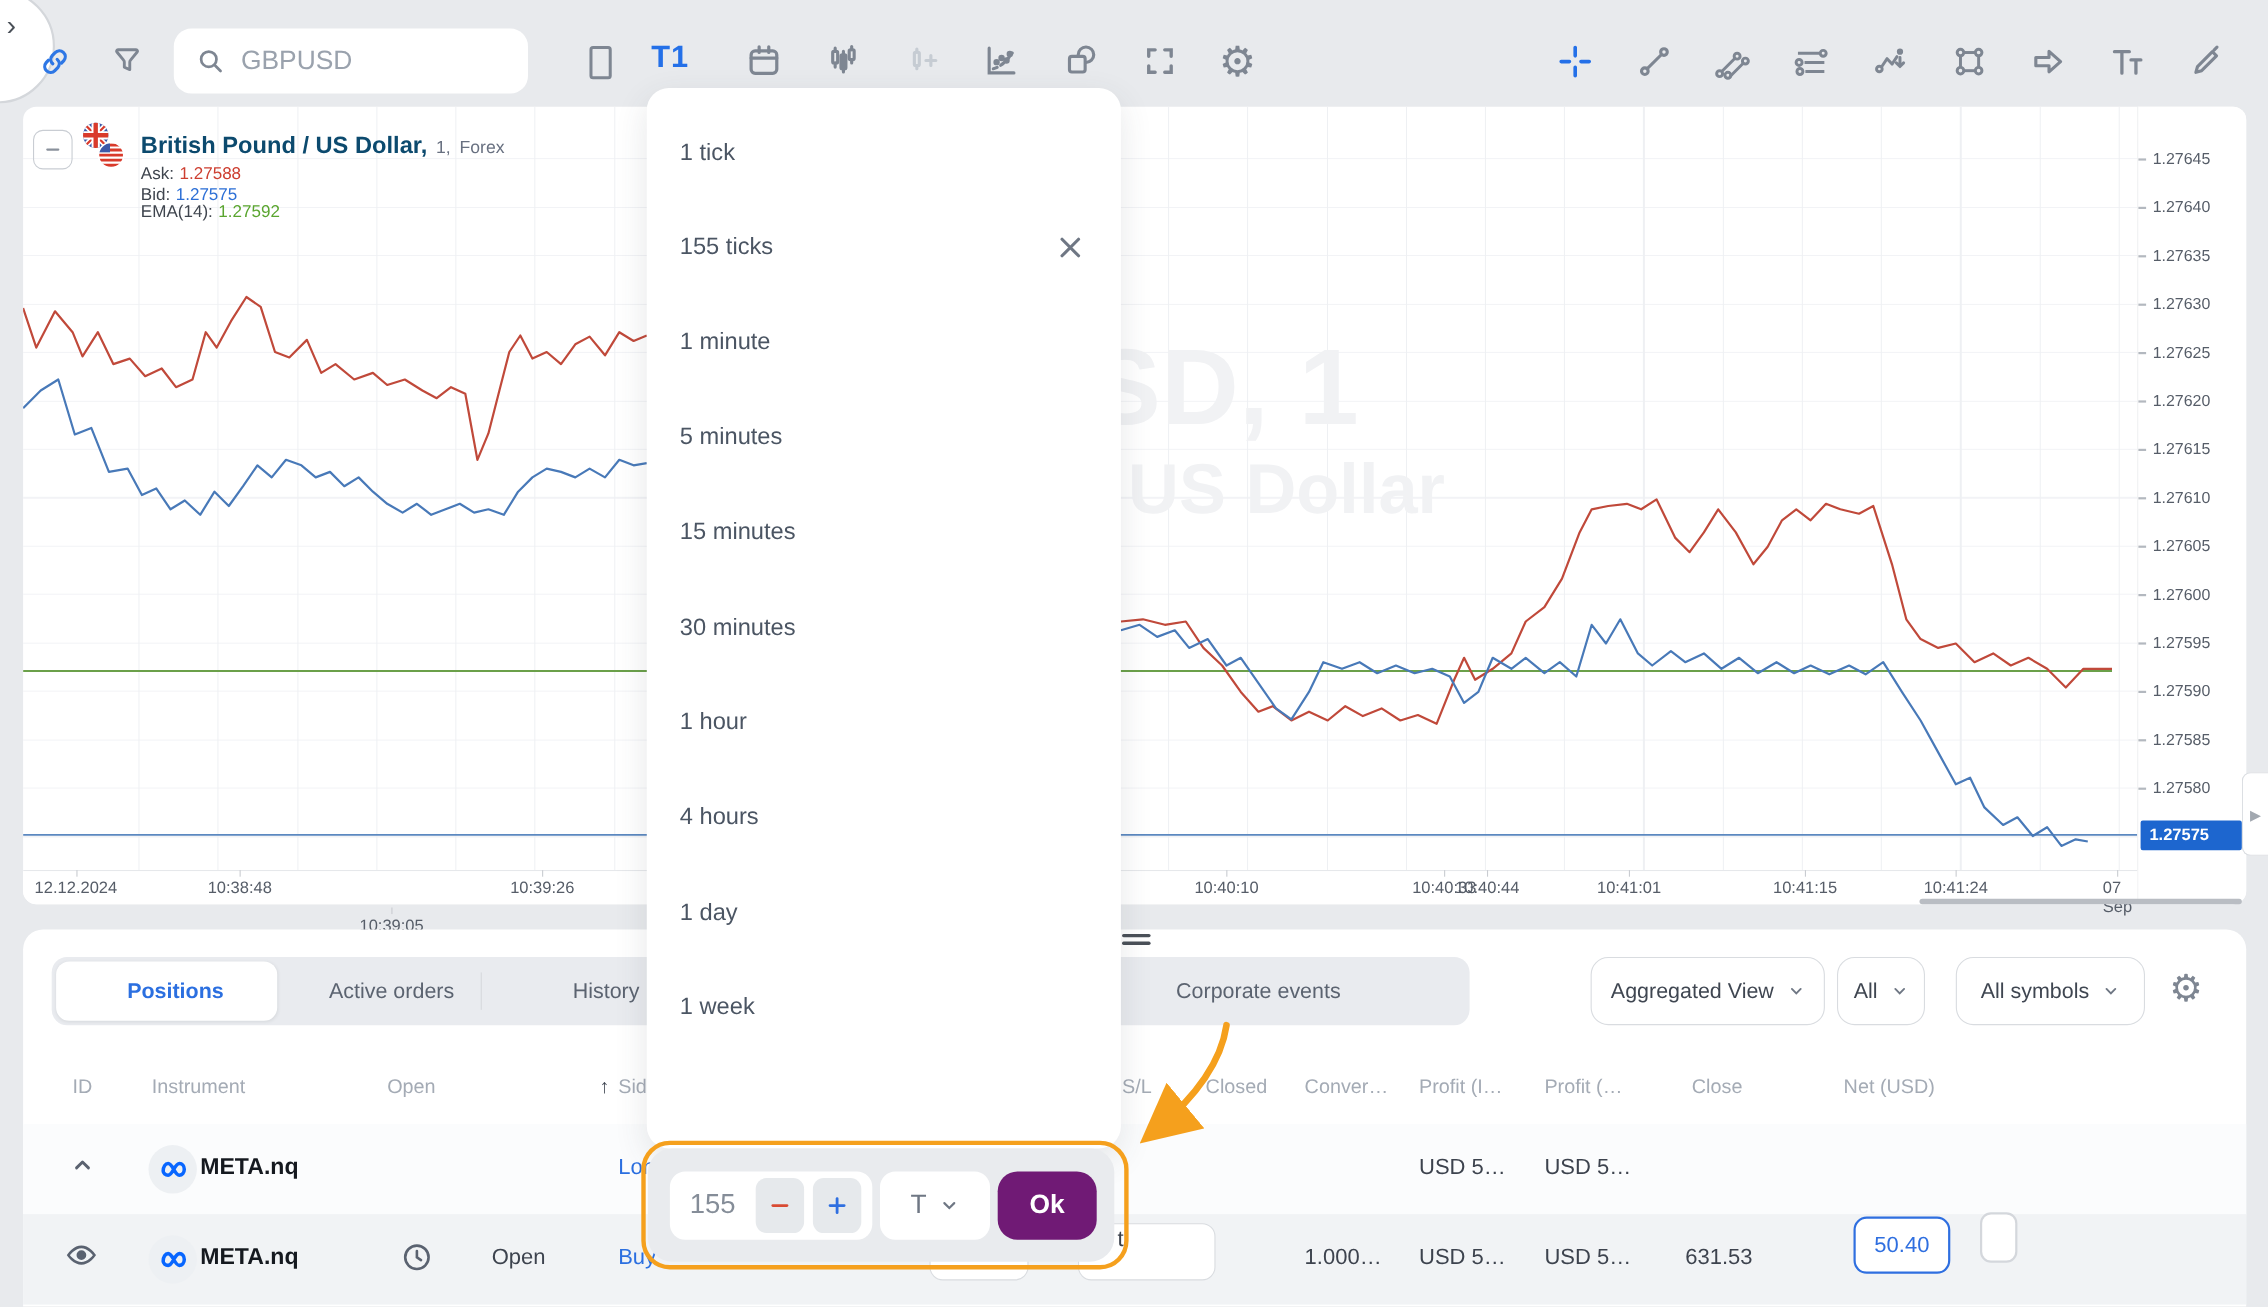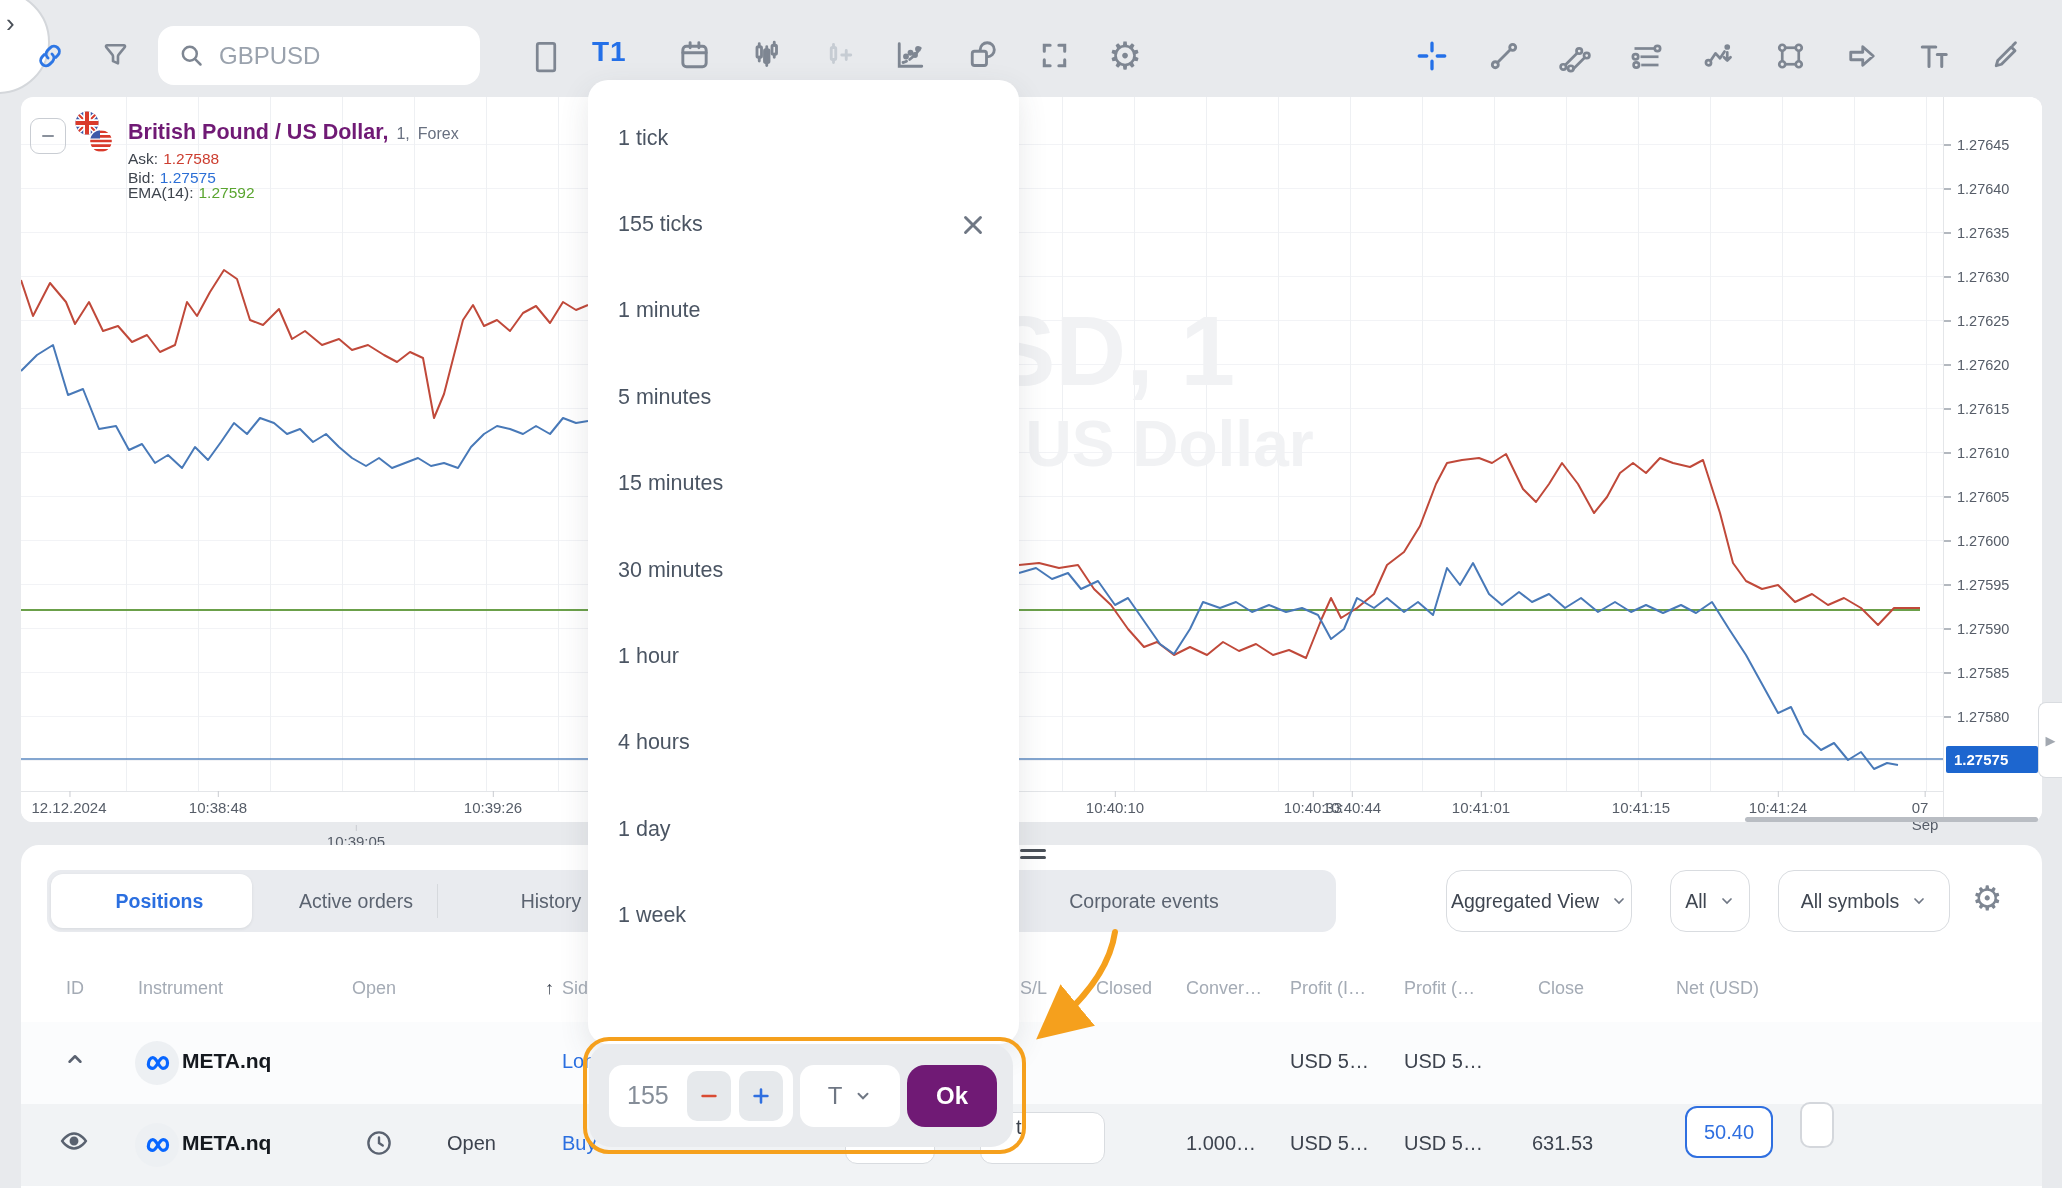--- a/index.html
+++ b/index.html
@@ -46,21 +46,21 @@
   #h-scrollbar{left:1745px;top:817px;width:293px;height:5px;background:#b9bdc3;border-radius:3px;}
   #expand-handle{left:2038px;top:702px;width:24px;height:76px;background:#fff;border:1.5px solid #d9dce0;
                  border-right:none;border-radius:8px 0 0 8px;display:flex;align-items:center;
                  justify-content:center;color:#a2a8b0;font-size:13px;box-sizing:border-box;}
 
   
   #collapse-btn{left:30px;top:118px;width:36px;height:36px;border:1.5px solid #c9cdd3;border-radius:9px;
                 box-sizing:border-box;display:flex;align-items:center;justify-content:center;color:#8a919c;}
   #flag{left:72px;top:110px;}
   #title-row{left:128px;top:120px;display:flex;align-items:baseline;gap:8px;white-space:nowrap;}
-  #title-row .t{font-size:21.5px;font-weight:700;color:#701a75;}
+  #title-row .t{font-size:21.5px;font-weight:700;color:#0c4a6e;}
   #title-row .s{font-size:16px;color:#687080;}
   .quote-line{left:128px;font-size:15.5px;color:#3f454e;white-space:nowrap;}
   .quote-line .v{margin-left:5px;}
   #ask-line{top:150px;} #ask-line .v{color:#cd3e30;}
   #bid-line{top:169px;} #bid-line .v{color:#2c6fd6;}
   #ema-line{top:184px;} #ema-line .v{color:#5aa52f;}
 
   
   #tf-menu{left:588px;top:80px;width:431px;height:964px;background:#fff;border-radius:20px;
            box-shadow:0 10px 30px rgba(60,64,72,.12);z-index:20;}
@@ -97,21 +97,21 @@
        font-size:19.5px;color:#5b6370;padding-left:16px;}
   #tab-positions{left:51px;top:874px;width:185px;height:54px;background:#fff;border-radius:12px;
                  color:#2b6fe0;font-weight:600;box-shadow:0 1px 3px rgba(60,64,72,.10);}
   #tab-active-orders{left:250px;width:180px;}
   #tab-history{left:455px;width:160px;}
   #tab-corporate{left:1028px;width:200px;}
   .tab-divider{position:absolute;top:884px;width:1px;height:34px;background:#d6d9dd;}
   .filter-btn{position:absolute;top:870px;height:62px;background:#fff;border:1.5px solid #d9dce0;
               border-radius:16px;box-sizing:border-box;display:flex;align-items:center;
               justify-content:center;gap:12px;font-size:19.5px;color:#3f4651;}
-  #filter-view{left:1446px;width:186px;}
+  #filter-view{left:1446px;width:213px;}
   #filter-all{left:1670px;width:80px;}
   #filter-symbols{left:1778px;width:172px;}
   #panel-gear{left:1972px;top:878px;font-size:34px;}
 
   
   .col-head{position:absolute;top:978px;font-size:18px;color:#a4abb5;white-space:nowrap;}
   .col-head:nth-of-type(5){color:#3f4652;font-weight:600;}
   #row1{left:21px;top:1022px;width:2021px;height:82px;background:#fbfcfd;border-bottom:1px solid #eef0f2;}
   #row2{left:21px;top:1104px;width:2021px;height:82px;background:#f1f3f5;}
   .cell{position:absolute;font-size:20px;color:#3d434e;white-space:nowrap;}

